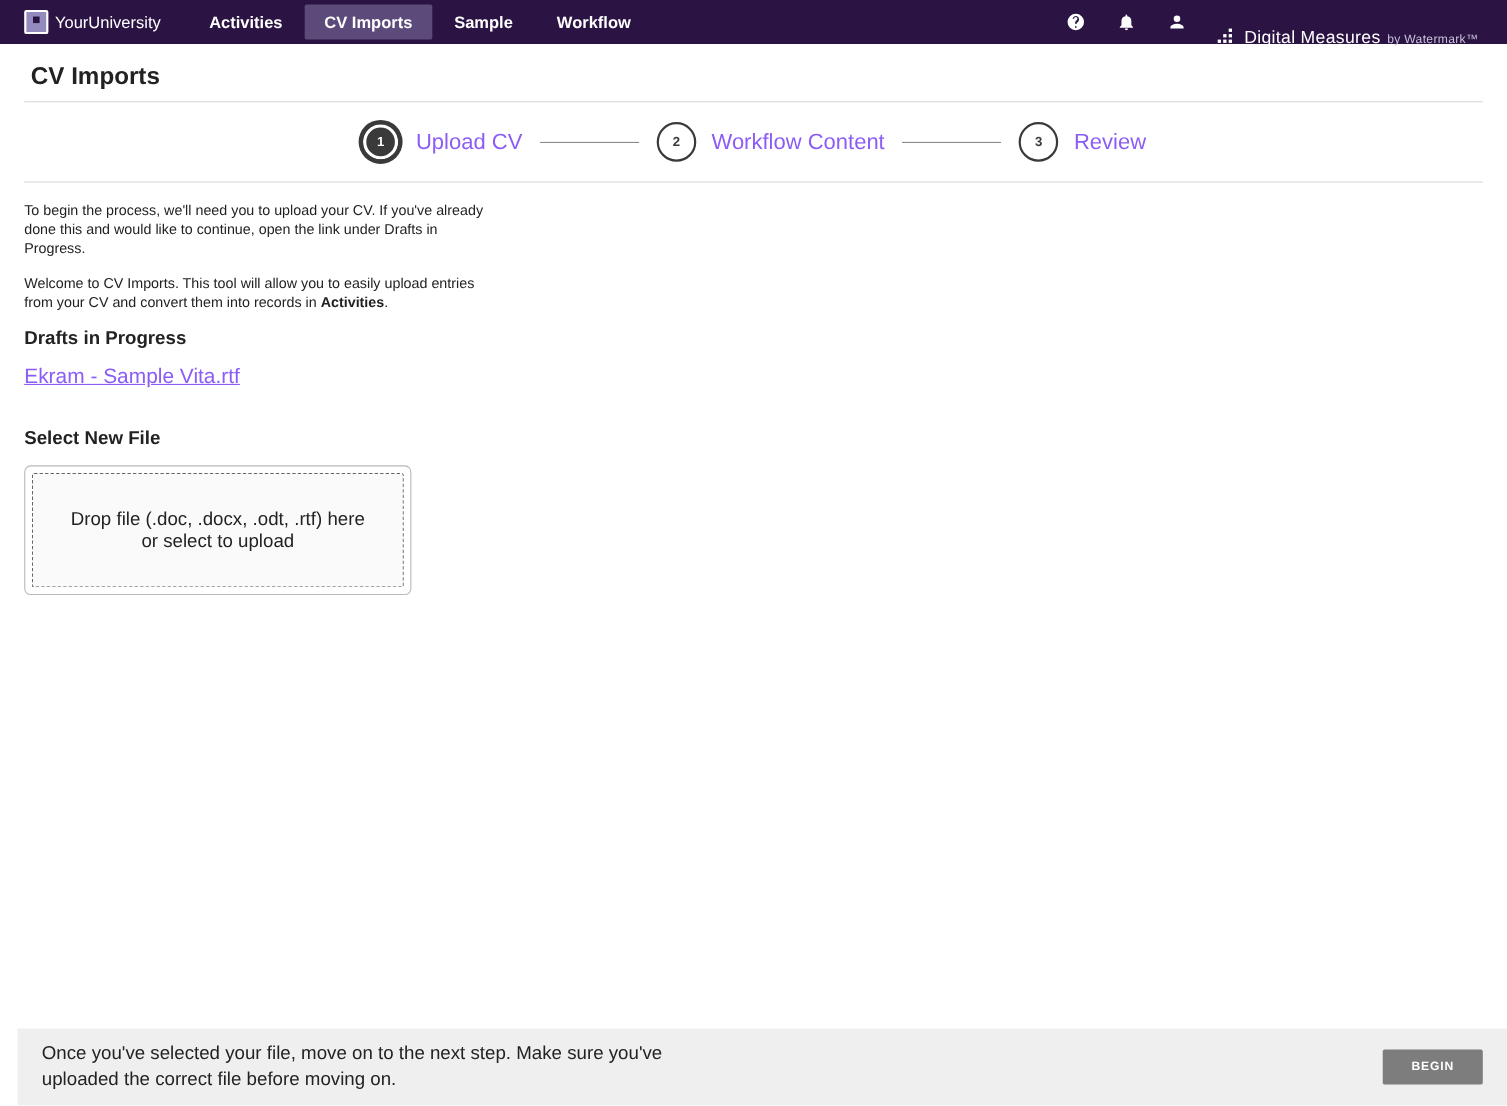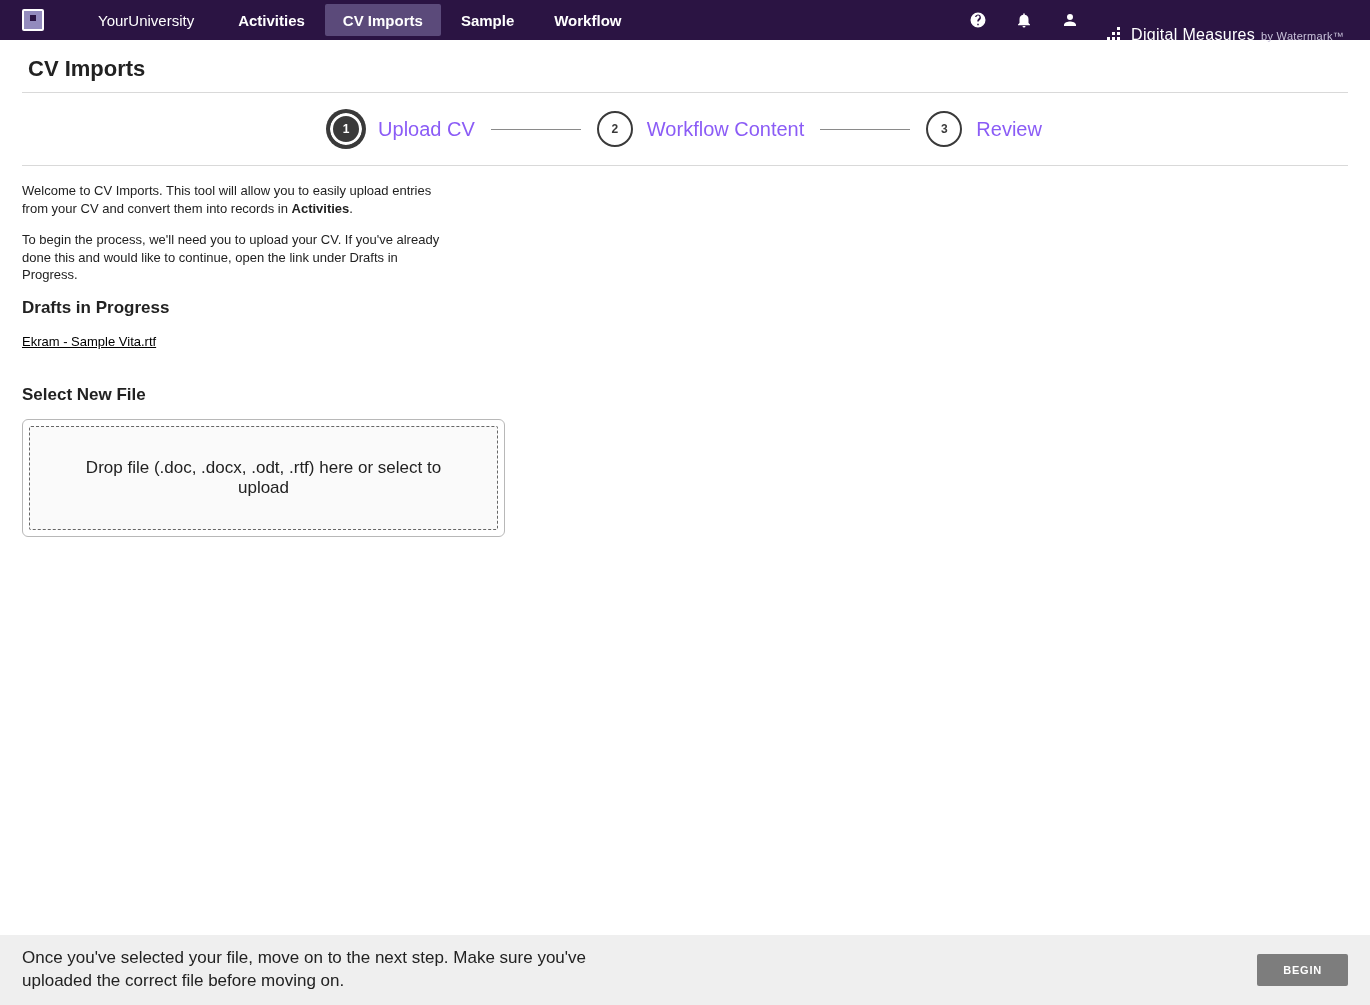--- a/index.html
+++ b/index.html
@@ -18,21 +18,20 @@
     display: flex;
     align-items: center;
     color: #fff;
     font-size: 15px;
   }
   .brand {
     display: flex;
     align-items: center;
     padding: 0 12px 0 22px;
     font-weight: 400;
-    gap: 48px;
   }
   .brand-icon {
     width: 22px; height: 22px;
     background: #938bbd;
     border: 2px solid #fff;
     border-radius: 2px;
     margin-right: 6px;
     position: relative;
   }
   .brand-icon::after{
@@ -128,44 +127,44 @@
   .step-label { color:#8b5cf6; font-size:20px; }
   .connector { width:90px; height:1px; background:#8a8a8a; }
 
   .content {
     padding: 16px 0 0 0;
     max-width: 430px;
   }
   .h2 { font-size:17px; font-weight:700; margin: 6px 0 14px 0; color:#222;}
   .para { font-size:13px; line-height:1.35; color:#222; margin-bottom:14px;}
   .para b { font-weight:700;}
-  .link { color:#000000; text-decoration: underline; font-size:13px; cursor:pointer;}
+  .link { color:#8b5cf6; text-decoration: underline; font-size:19px; cursor:pointer;}
   .dropzone-outer{
     border: 1px solid #b8b8b8;
     border-radius: 6px;
     padding: 6px;
-    width: 483px;
+    width: 352px;
     margin-top: 6px;
   }
   .dropzone {
     border: 1px dashed #666;
     border-radius: 2px;
     background: #fafafa;
     height: 104px;
     display:flex; align-items:center; justify-content:center;
     text-align:center;
     padding: 0 30px;
     font-size: 17px;
     color:#222;
     cursor:pointer;
   }
 
   .footer {
     position: absolute;
-    left:0; right:0; bottom:0;
+    left:16px; right:0; bottom:0;
     background: #efefef;
     height: 70px;
     display:flex;
     align-items:center;
     padding: 0 22px;
   }
   .footer-text {
     font-size: 17px;
     line-height: 1.35;
     color:#222;
@@ -248,24 +247,24 @@
     <div class="connector"></div>
     <div class="step">
       <div class="circle">3</div>
       <div class="step-label">Review</div>
     </div>
   </div>
 
   <div class="hr"></div>
 
   <div class="content">
+    <p class="para">To begin the process, we'll need you to upload your CV. If you've already done this and would like to continue, open the link under Drafts in Progress.</p>
     <p class="para">
       <span>Welcome to CV Imports. This tool will allow you to easily upload entries from your CV and convert them into records in </span><b>Activities</b><span>.</span>
     </p>
-    <p class="para">To begin the process, we'll need you to upload your CV. If you've already done this and would like to continue, open the link under Drafts in Progress.</p>
 
     <div class="h2">Drafts in Progress</div>
     <a class="link">Ekram - Sample Vita.rtf</a>
 
     <div class="h2" style="margin-top:35px;">Select New File</div>
     <div class="dropzone-outer">
       <div class="dropzone">
         <span>Drop file (.doc, .docx, .odt, .rtf) here or select to upload</span>
       </div>
     </div>

